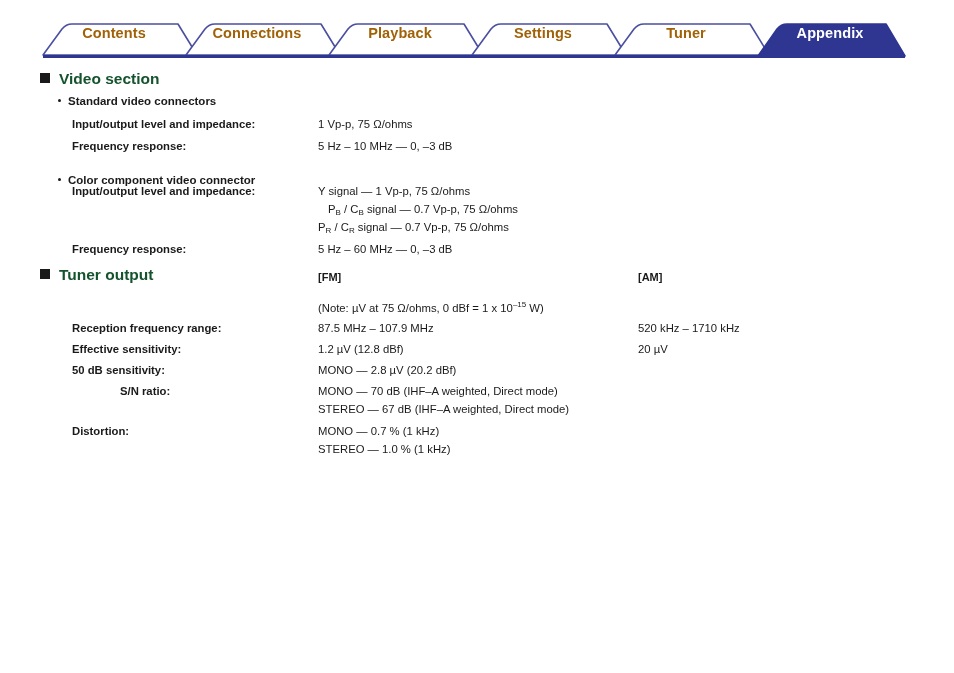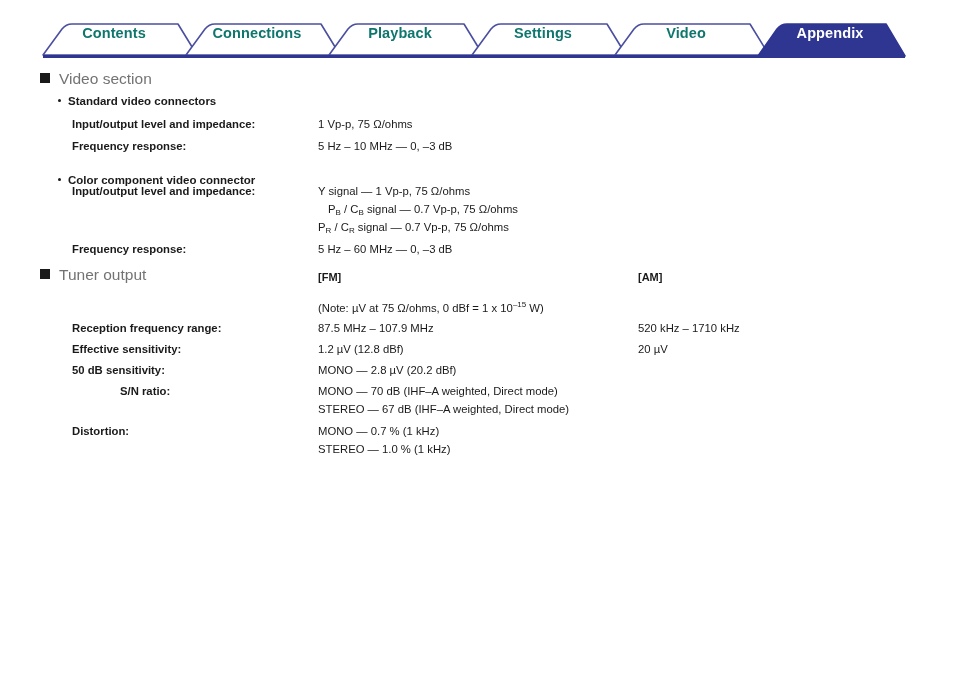--- a/index.html
+++ b/index.html
@@ -32,38 +32,38 @@
     height: 62px;
   }
   .tab-label {
     position: absolute;
     top: 33px;
     transform: translate(-50%, -50%);
     font-size: 14.5px;
     font-weight: bold;
     white-space: nowrap;
     letter-spacing: .1px;
-    color: #0f766e;
+    color: #a16207;
     pointer-events: none;
   }
   .tab-label.active { color: #ffffff; }
 
   
   #content {
     position: absolute;
     left: 0;
     top: 62px;
     width: 954px;
     height: 545px;
   }
   .sec-head {
     position: absolute;
     font-size: 15.5px;
-    font-weight: normal;
-    color: #737373;
+    font-weight: bold;
+    color: #14532d;
     white-space: nowrap;
   }
   .sec-head .sq {
     display: inline-block;
     width: 10px;
     height: 10px;
     background: #1a1a1a;
     margin-right: 9px;
     vertical-align: 1px;
   }
@@ -132,21 +132,21 @@
 
     <path d="M758,56 L777,29 Q781,24 787,24 L886,24 L905,56 Z" fill="#2e3691" stroke="#2e3691" stroke-width="1.6" stroke-linejoin="round"></path>
 
     <rect x="43" y="55" width="862" height="3" fill="#2e3691"></rect>
   </svg>
 
   <div class="tab-label" style="left:114px">Contents</div>
   <div class="tab-label" style="left:257px">Connections</div>
   <div class="tab-label" style="left:400px">Playback</div>
   <div class="tab-label" style="left:543px">Settings</div>
-  <div class="tab-label" style="left:686px">Video</div>
+  <div class="tab-label" style="left:686px">Tuner</div>
   <div class="tab-label active" style="left:830px">Appendix</div>
 </div>
 
 <div id="content">
 
   <div class="sec-head" style="left:40px; top:8px;">
     <span class="sq"></span><span>Video section</span>
   </div>
 
   <div class="bullet-item" style="left:58px; top:33px;">

